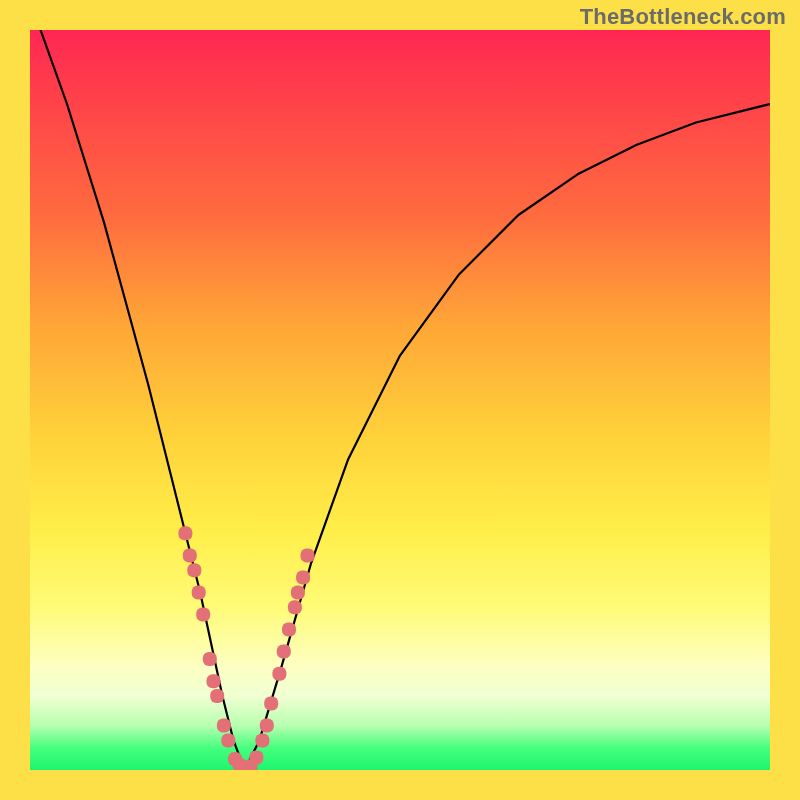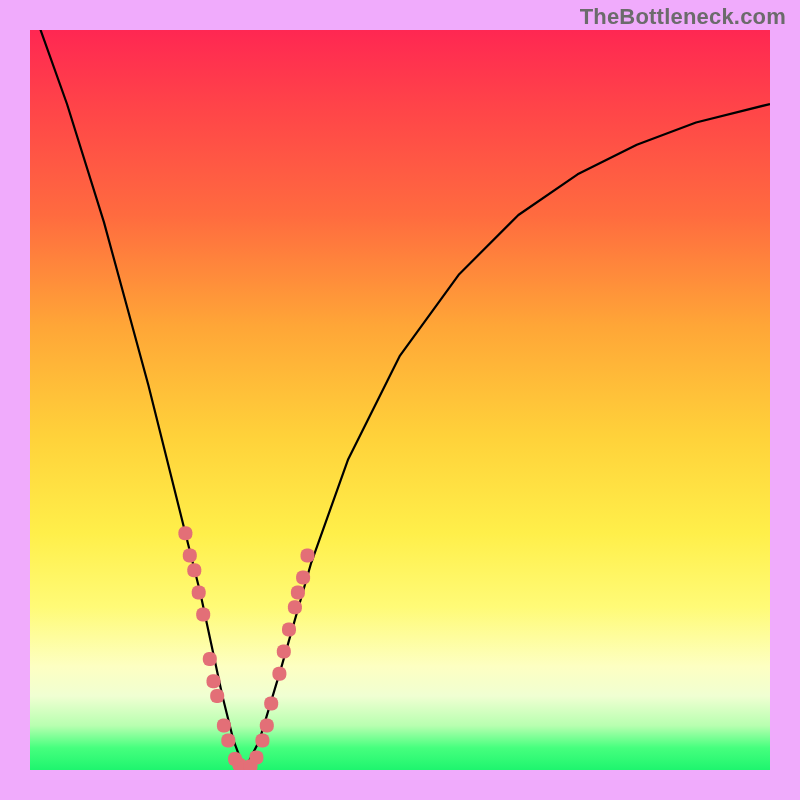--- a/index.html
+++ b/index.html
@@ -9,21 +9,21 @@
     height: 800px;
     background: #000;
     overflow: hidden;
   }
   .frame {
     position: absolute;
     left: 0;
     top: 0;
     width: 800px;
     height: 800px;
-    background: #f0abfc;
+    background: #fde047;
   }
   .plot-area {
     position: absolute;
     
     left: 30px;
     top: 30px;
     width: 740px;
     height: 740px;
     overflow: hidden;
   }

